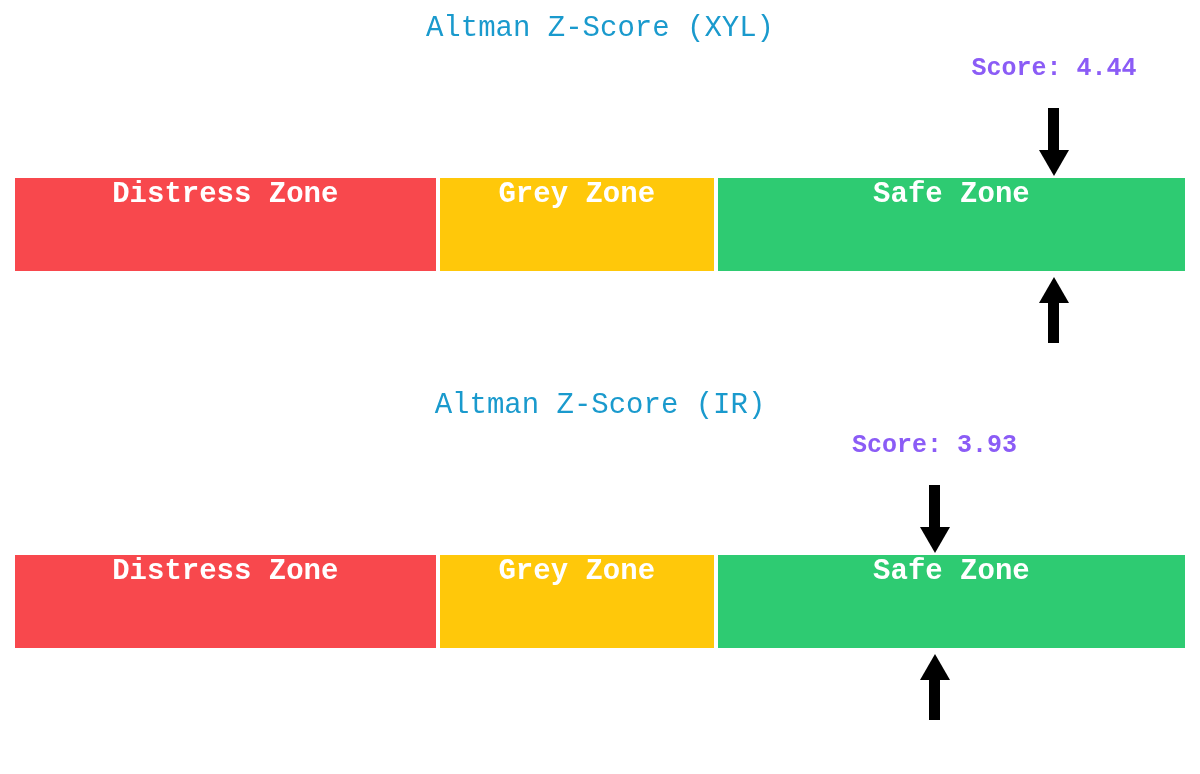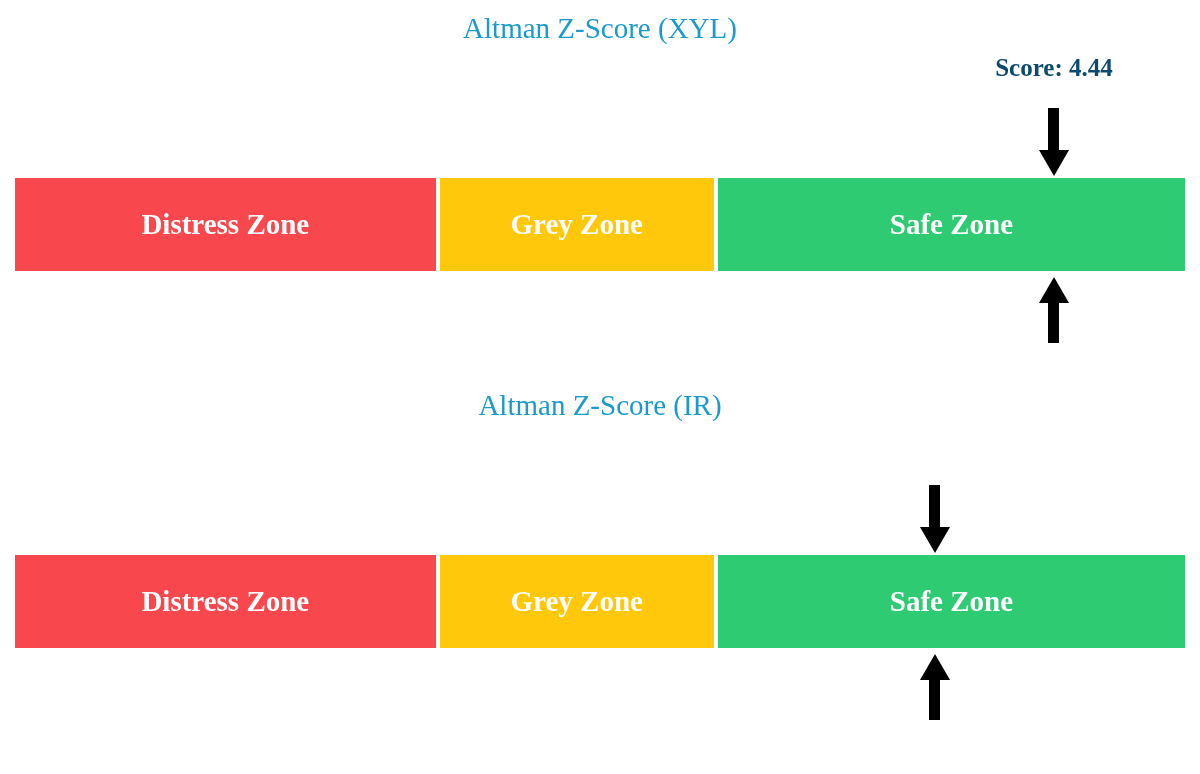--- a/index.html
+++ b/index.html
@@ -6,21 +6,21 @@
     margin: 0;
     padding: 0;
     background: #ffffff;
   }
   .canvas {
     position: relative;
     width: 1200px;
     height: 774px;
     background: #ffffff;
     overflow: hidden;
-    font-family: Liberation Serif, serif;
+    font-family: Liberation Mono, monospace;
   }
   .chart {
     position: absolute;
     left: 0;
     width: 1200px;
     height: 360px;
   }
   #chart-0 { top: 0px; }
   #chart-1 { top: 377px; }
 
@@ -44,21 +44,21 @@
     top: 0;
     height: 100%;
     pointer-events: none;
   }
   .score-label {
     position: absolute;
     top: 54px;
     transform: translateX(-50%);
     font-size: 25px;
     font-weight: bold;
-    color: #0c4a6e;
+    color: #8b5cf6;
     white-space: nowrap;
   }
   .arrow {
     position: absolute;
     transform: translateX(-50%);
     width: 32px;
     display: flex;
     flex-direction: column;
     align-items: center;
   }
@@ -83,21 +83,21 @@
     position: absolute;
     top: 178px;
     left: 15px;
     right: 15px;
     height: 93px;
     display: flex;
     gap: 4px;
   }
   .zone {
     display: flex;
-    align-items: center;
+    align-items: flex-start;
     justify-content: center;
     color: #ffffff;
     font-weight: bold;
     font-size: 29px;
     white-space: nowrap;
   }
 </style>
 </head>
 <body>
 
@@ -125,20 +125,21 @@
       </div>
       <div class="zone" style="flex-grow: 2.01; flex-basis: 0px; background-color: rgb(46, 203, 114);">
         <span>Safe Zone</span>
       </div>
     </div>
   </section>
 
   <section class="chart" id="chart-1">
     <h2 class="chart-title">Altman Z-Score (IR)</h2>
     <div class="overlay">
+      <div class="score-label score-pos" style="left: 78.6%;">Score: 3.93</div>
       <div class="arrow down score-pos" style="left: 78.6%;">
         <div class="shaft"></div>
         <div class="head"></div>
       </div>
       <div class="arrow up score-pos" style="left: 78.6%;">
         <div class="head"></div>
         <div class="shaft"></div>
       </div>
     </div>
     <div class="zone-bar">

